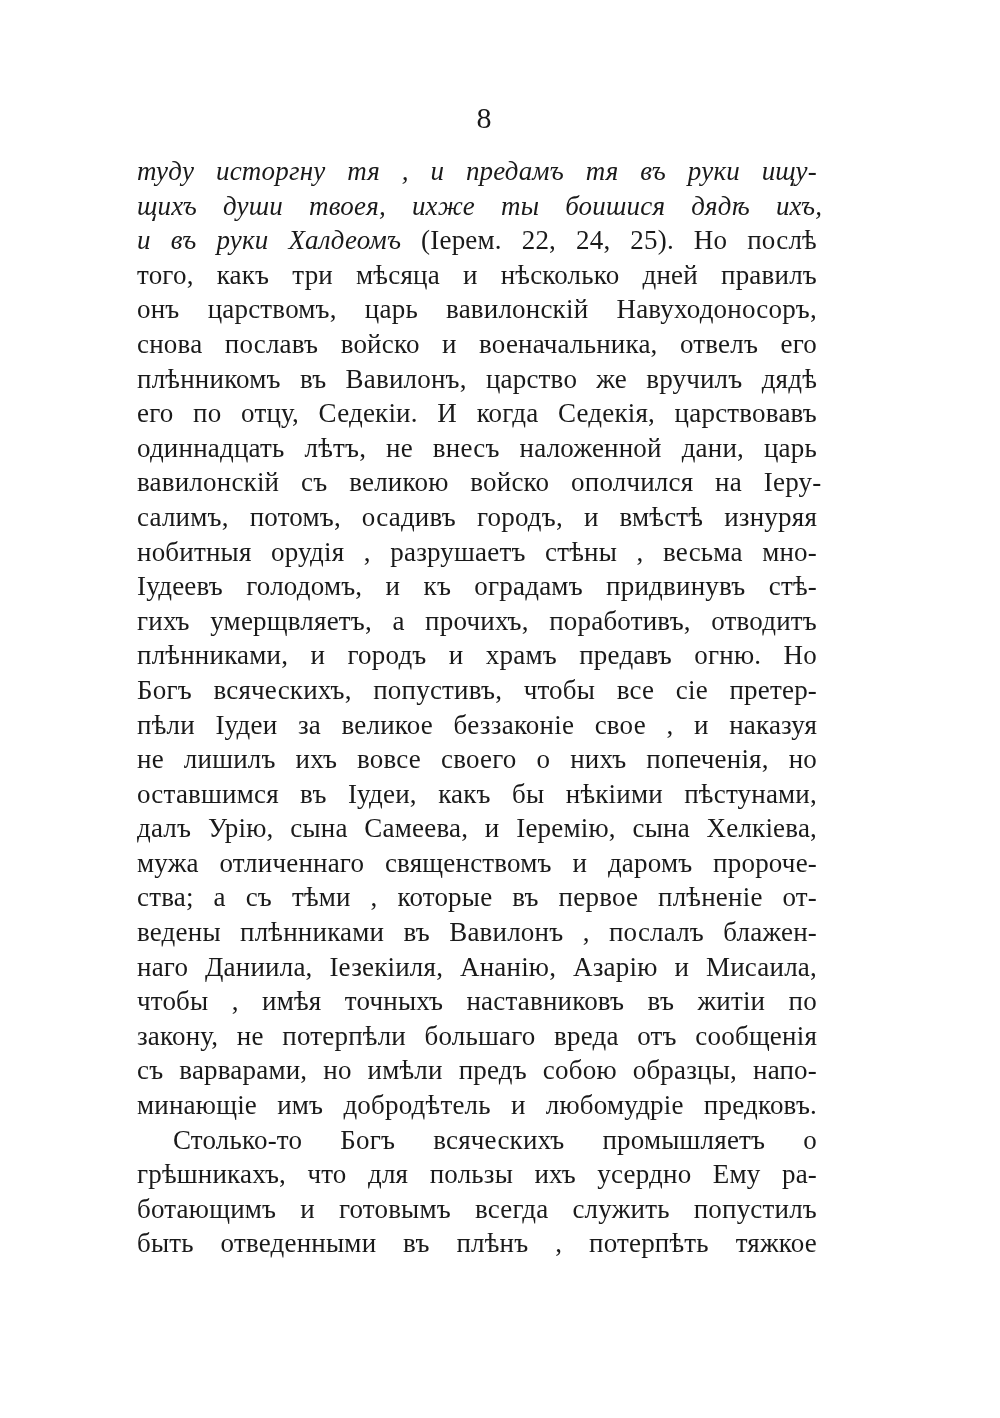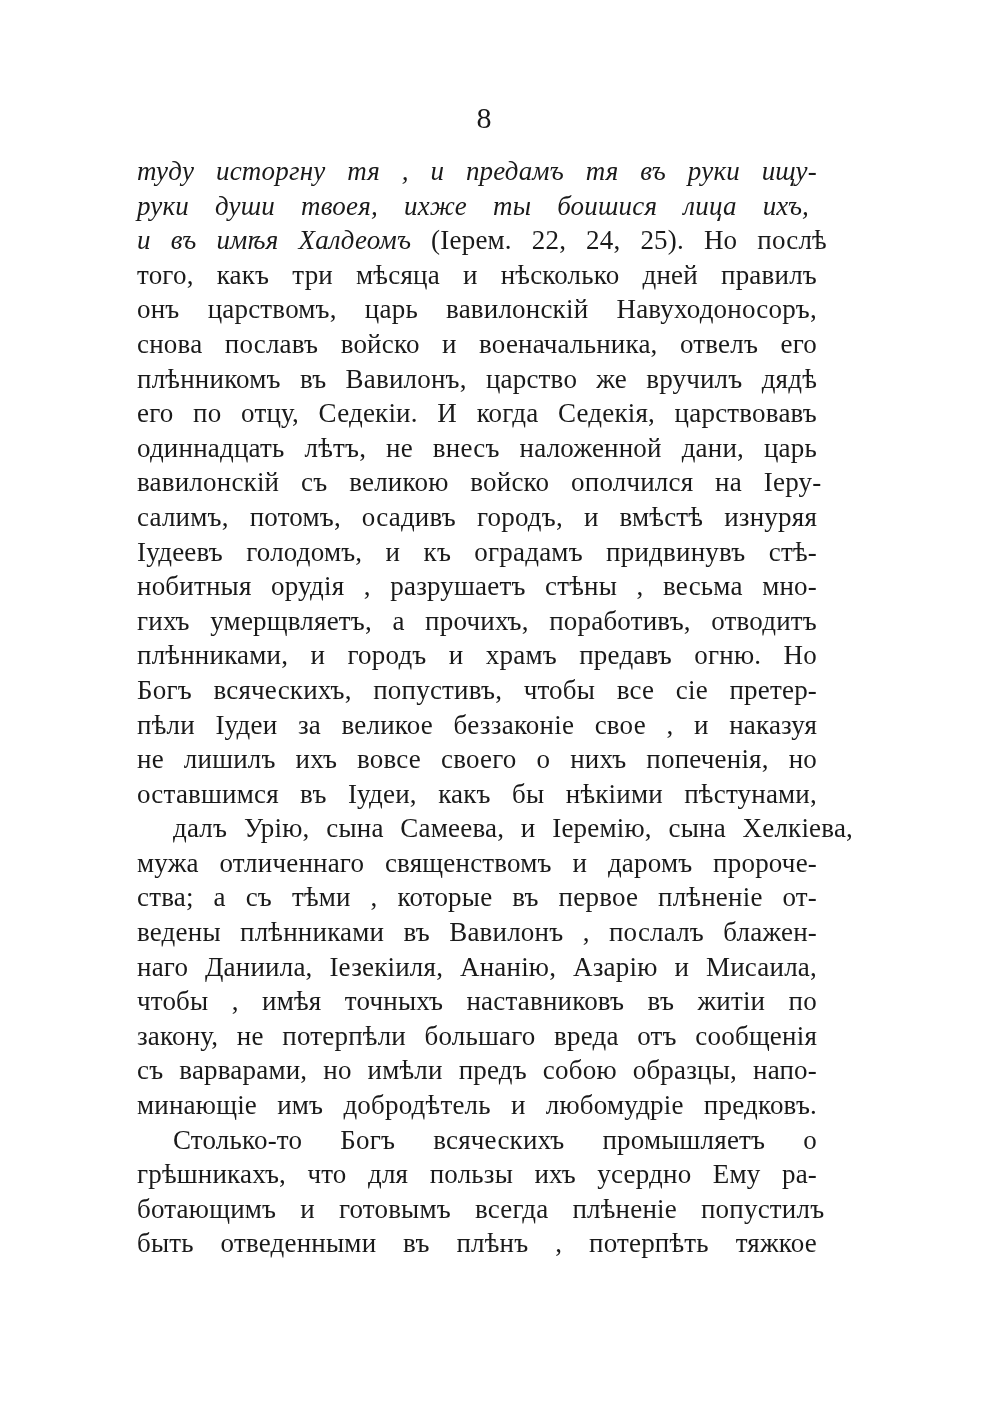--- a/index.html
+++ b/index.html
@@ -52,44 +52,44 @@
     white-space: pre;
   }
 </style>
 </head>
 <body>
 
 <div class="page-number">8</div>
 
 <div class="text-block" id="text-block">
     <div class="line" style="word-spacing: 14.81px; text-align: left; text-align-last: left;"><span class="italic">тудy исторгнy тя , и предамъ тя въ руки ищу-</span></div>
-    <div class="line" style="word-spacing: 19.07px; text-align: left; text-align-last: left;"><span class="italic">руки души твоея, ихже ты боишися лица ихъ,</span></div>
-    <div class="line" style="word-spacing: 13.01px; text-align: left; text-align-last: left;"><span class="italic">и въ имѣя Халдеомъ </span><span>(Iерем. 22, 24, 25). Но послѣ</span></div>
+    <div class="line" style="word-spacing: 19.07px; text-align: left; text-align-last: left;"><span class="italic">щихъ души твоея, ихже ты боишися дядѣ ихъ,</span></div>
+    <div class="line" style="word-spacing: 13.01px; text-align: left; text-align-last: left;"><span class="italic">и въ руки Халдеомъ </span><span>(Iерем. 22, 24, 25). Но послѣ</span></div>
     <div class="line" style="word-spacing: 16.12px; text-align: left; text-align-last: left;"><span>того, какъ три мѣсяца и нѣсколько дней правилъ</span></div>
     <div class="line" style="word-spacing: 21.19px; text-align: right; text-align-last: left;"><span>онъ царствомъ, царь вавилонскiй Навуходоносоръ,</span></div>
     <div class="line" style="word-spacing: 15.47px; text-align: left; text-align-last: left;"><span>снова пославъ войско и военачальника, отвелъ его</span></div>
     <div class="line" style="word-spacing: 12.26px; text-align: left; text-align-last: left;"><span>плѣнникомъ въ Вавилонъ, царство же вручилъ дядѣ</span></div>
     <div class="line" style="word-spacing: 12.66px; text-align: left; text-align-last: left;"><span>его по отцу, Седекiи. И когда Седекiя, царствовавъ</span></div>
     <div class="line" style="word-spacing: 12.99px; text-align: left; text-align-last: left;"><span>одиннадцать лѣтъ, не внесъ наложенной дани, царь</span></div>
     <div class="line" style="word-spacing: 14.85px; text-align: left; text-align-last: left;"><span>вавилонскiй съ великою войско ополчился на Iеру-</span></div>
     <div class="line" style="word-spacing: 14.04px; text-align: left; text-align-last: left;"><span>салимъ, потомъ, осадивъ городъ, и вмѣстѣ изнуряя</span></div>
+    <div class="line" style="word-spacing: 12.54px; text-align: left; text-align-last: left;"><span>нобитныя орудiя , разрушаетъ стѣны , весьма мно-</span></div>
     <div class="line" style="word-spacing: 16.36px; text-align: left; text-align-last: left;"><span>Iудеевъ голодомъ, и къ оградамъ придвинувъ стѣ-</span></div>
-    <div class="line" style="word-spacing: 12.54px; text-align: left; text-align-last: left;"><span>нобитныя орудiя , разрушаетъ стѣны , весьма мно-</span></div>
     <div class="line" style="word-spacing: 13.55px; text-align: left; text-align-last: left;"><span>гихъ умерщвляетъ, а прочихъ, поработивъ, отводитъ</span></div>
     <div class="line" style="word-spacing: 15.4px; text-align: left; text-align-last: left;"><span>плѣнниками, и городъ и храмъ предавъ огню. Но</span></div>
     <div class="line" style="word-spacing: 14.64px; text-align: left; text-align-last: left;"><span>Богъ всяческихъ, попустивъ, чтобы все сiе претер-</span></div>
     <div class="line" style="word-spacing: 13.62px; text-align: left; text-align-last: left;"><span>пѣли Iудеи за великое беззаконiе свое , и наказуя</span></div>
     <div class="line" style="word-spacing: 13.04px; text-align: left; text-align-last: left;"><span>не лишилъ ихъ вовсе своего о нихъ попеченiя, но</span></div>
     <div class="line" style="word-spacing: 14.41px; text-align: left; text-align-last: left;"><span>оставшимся въ Iудеи, какъ бы нѣкiими пѣстунами,</span></div>
-    <div class="line" style="word-spacing: 9.76px; text-align: left; text-align-last: left; margin-left: 36px;"><span>далъ Урiю, сына Самеева, и Iеремiю, сына Хелкiева,</span></div>
+    <div class="line" style="word-spacing: 9.76px; text-align: left; text-align-last: left;"><span>далъ Урiю, сына Самеева, и Iеремiю, сына Хелкiева,</span></div>
     <div class="line" style="word-spacing: 13.81px; text-align: left; text-align-last: left;"><span>мужа отличеннаго священствомъ и даромъ пророче-</span></div>
     <div class="line" style="word-spacing: 12.96px; text-align: left; text-align-last: left;"><span>ства; а съ тѣми , которые въ первое плѣненiе от-</span></div>
     <div class="line" style="word-spacing: 12.34px; text-align: left; text-align-last: left;"><span>ведены плѣнниками въ Вавилонъ , послалъ блажен-</span></div>
     <div class="line" style="word-spacing: 9.92px; text-align: left; text-align-last: left;"><span>наго Даниила, Iезекiиля, Ананiю, Азарiю и Мисаила,</span></div>
     <div class="line" style="word-spacing: 16.4px; text-align: left; text-align-last: left;"><span>чтобы , имѣя точныхъ наставниковъ въ житiи по</span></div>
     <div class="line" style="word-spacing: 11.63px; text-align: left; text-align-last: left;"><span>закону, не потерпѣли большаго вреда отъ сообщенiя</span></div>
     <div class="line" style="word-spacing: 9px; text-align: left; text-align-last: left;"><span>съ варварами, но имѣли предъ собою образцы, напо-</span></div>
     <div class="line" style="word-spacing: 13.2px; text-align: right; text-align-last: left;"><span>минающiе имъ добродѣтель и любомудрiе предковъ.</span></div>
     <div class="line indent" style="word-spacing: 31.11px; text-align: left; text-align-last: left;"><span>Столько-то Богъ всяческихъ промышляетъ о</span></div>
     <div class="line" style="word-spacing: 14.48px; text-align: left; text-align-last: left;"><span>грѣшникахъ, что для пользы ихъ усердно Ему ра-</span></div>
-    <div class="line" style="word-spacing: 17.04px; text-align: left; text-align-last: left;"><span>ботающимъ и готовымъ всегда плѣненiе попустилъ</span></div>
+    <div class="line" style="word-spacing: 17.04px; text-align: left; text-align-last: left;"><span>ботающимъ и готовымъ всегда служить попустилъ</span></div>
     <div class="line" style="word-spacing: 19.88px; text-align: center; text-align-last: left; font-family: Liberation Serif, serif;"><span>быть отведенными въ плѣнъ , потерпѣть тяжкое</span></div>
   </div>
 
 </body></html>

